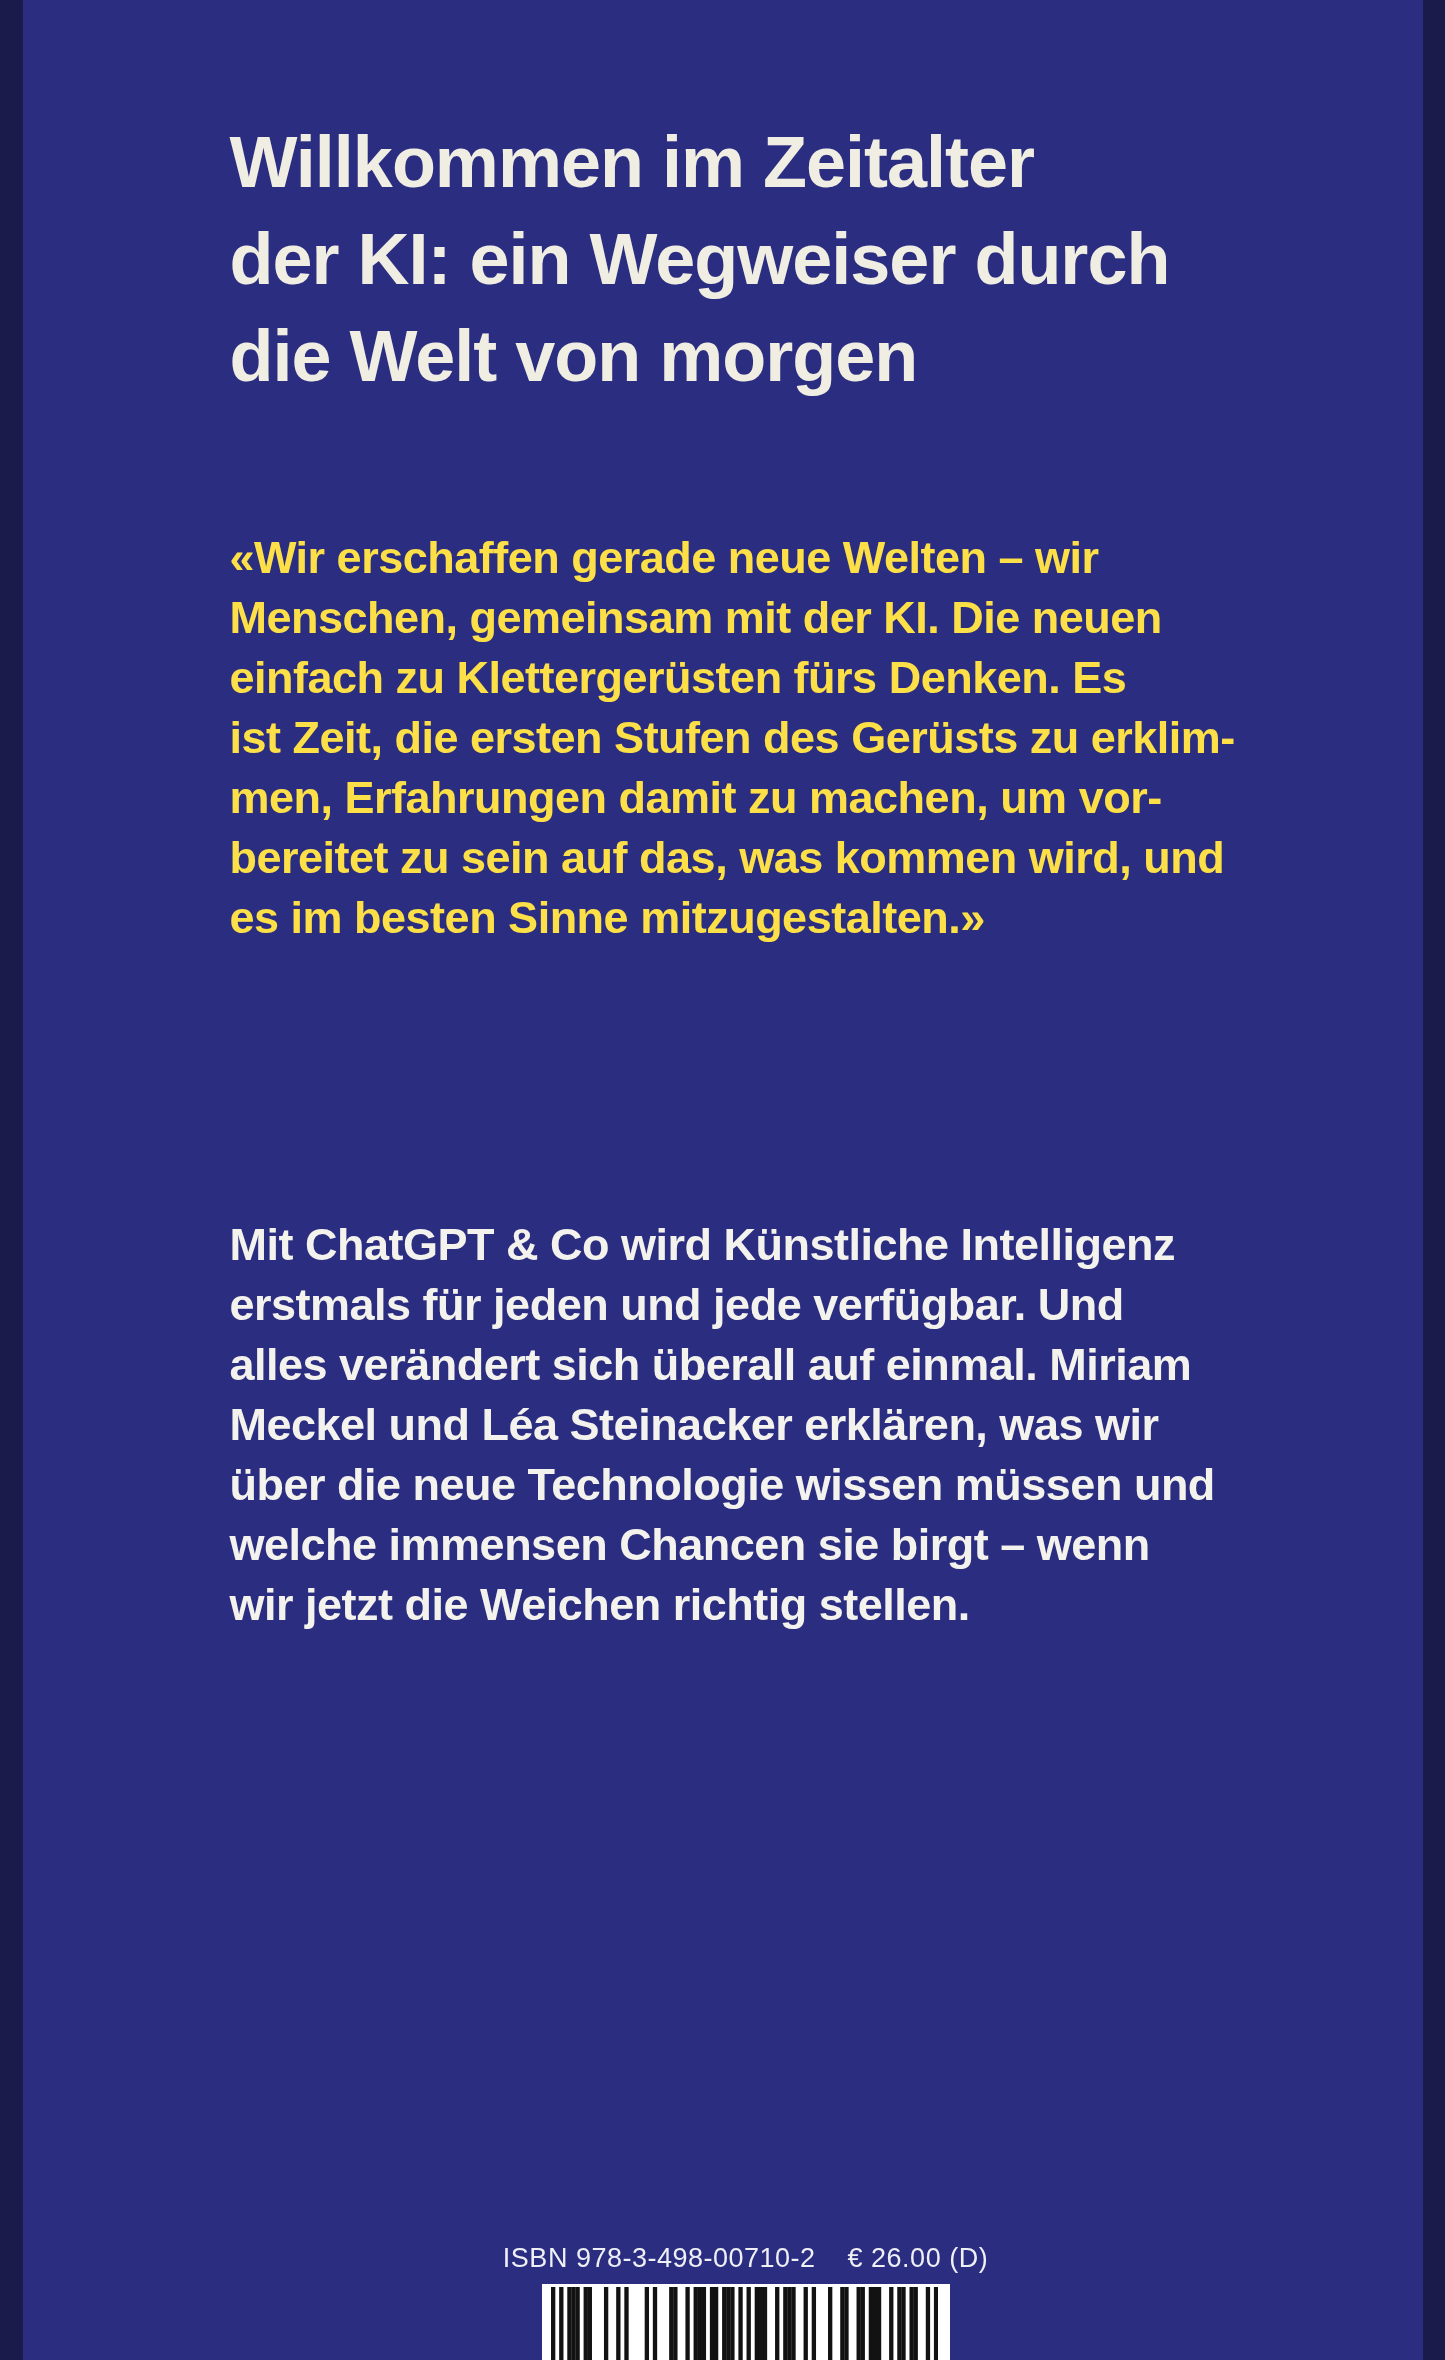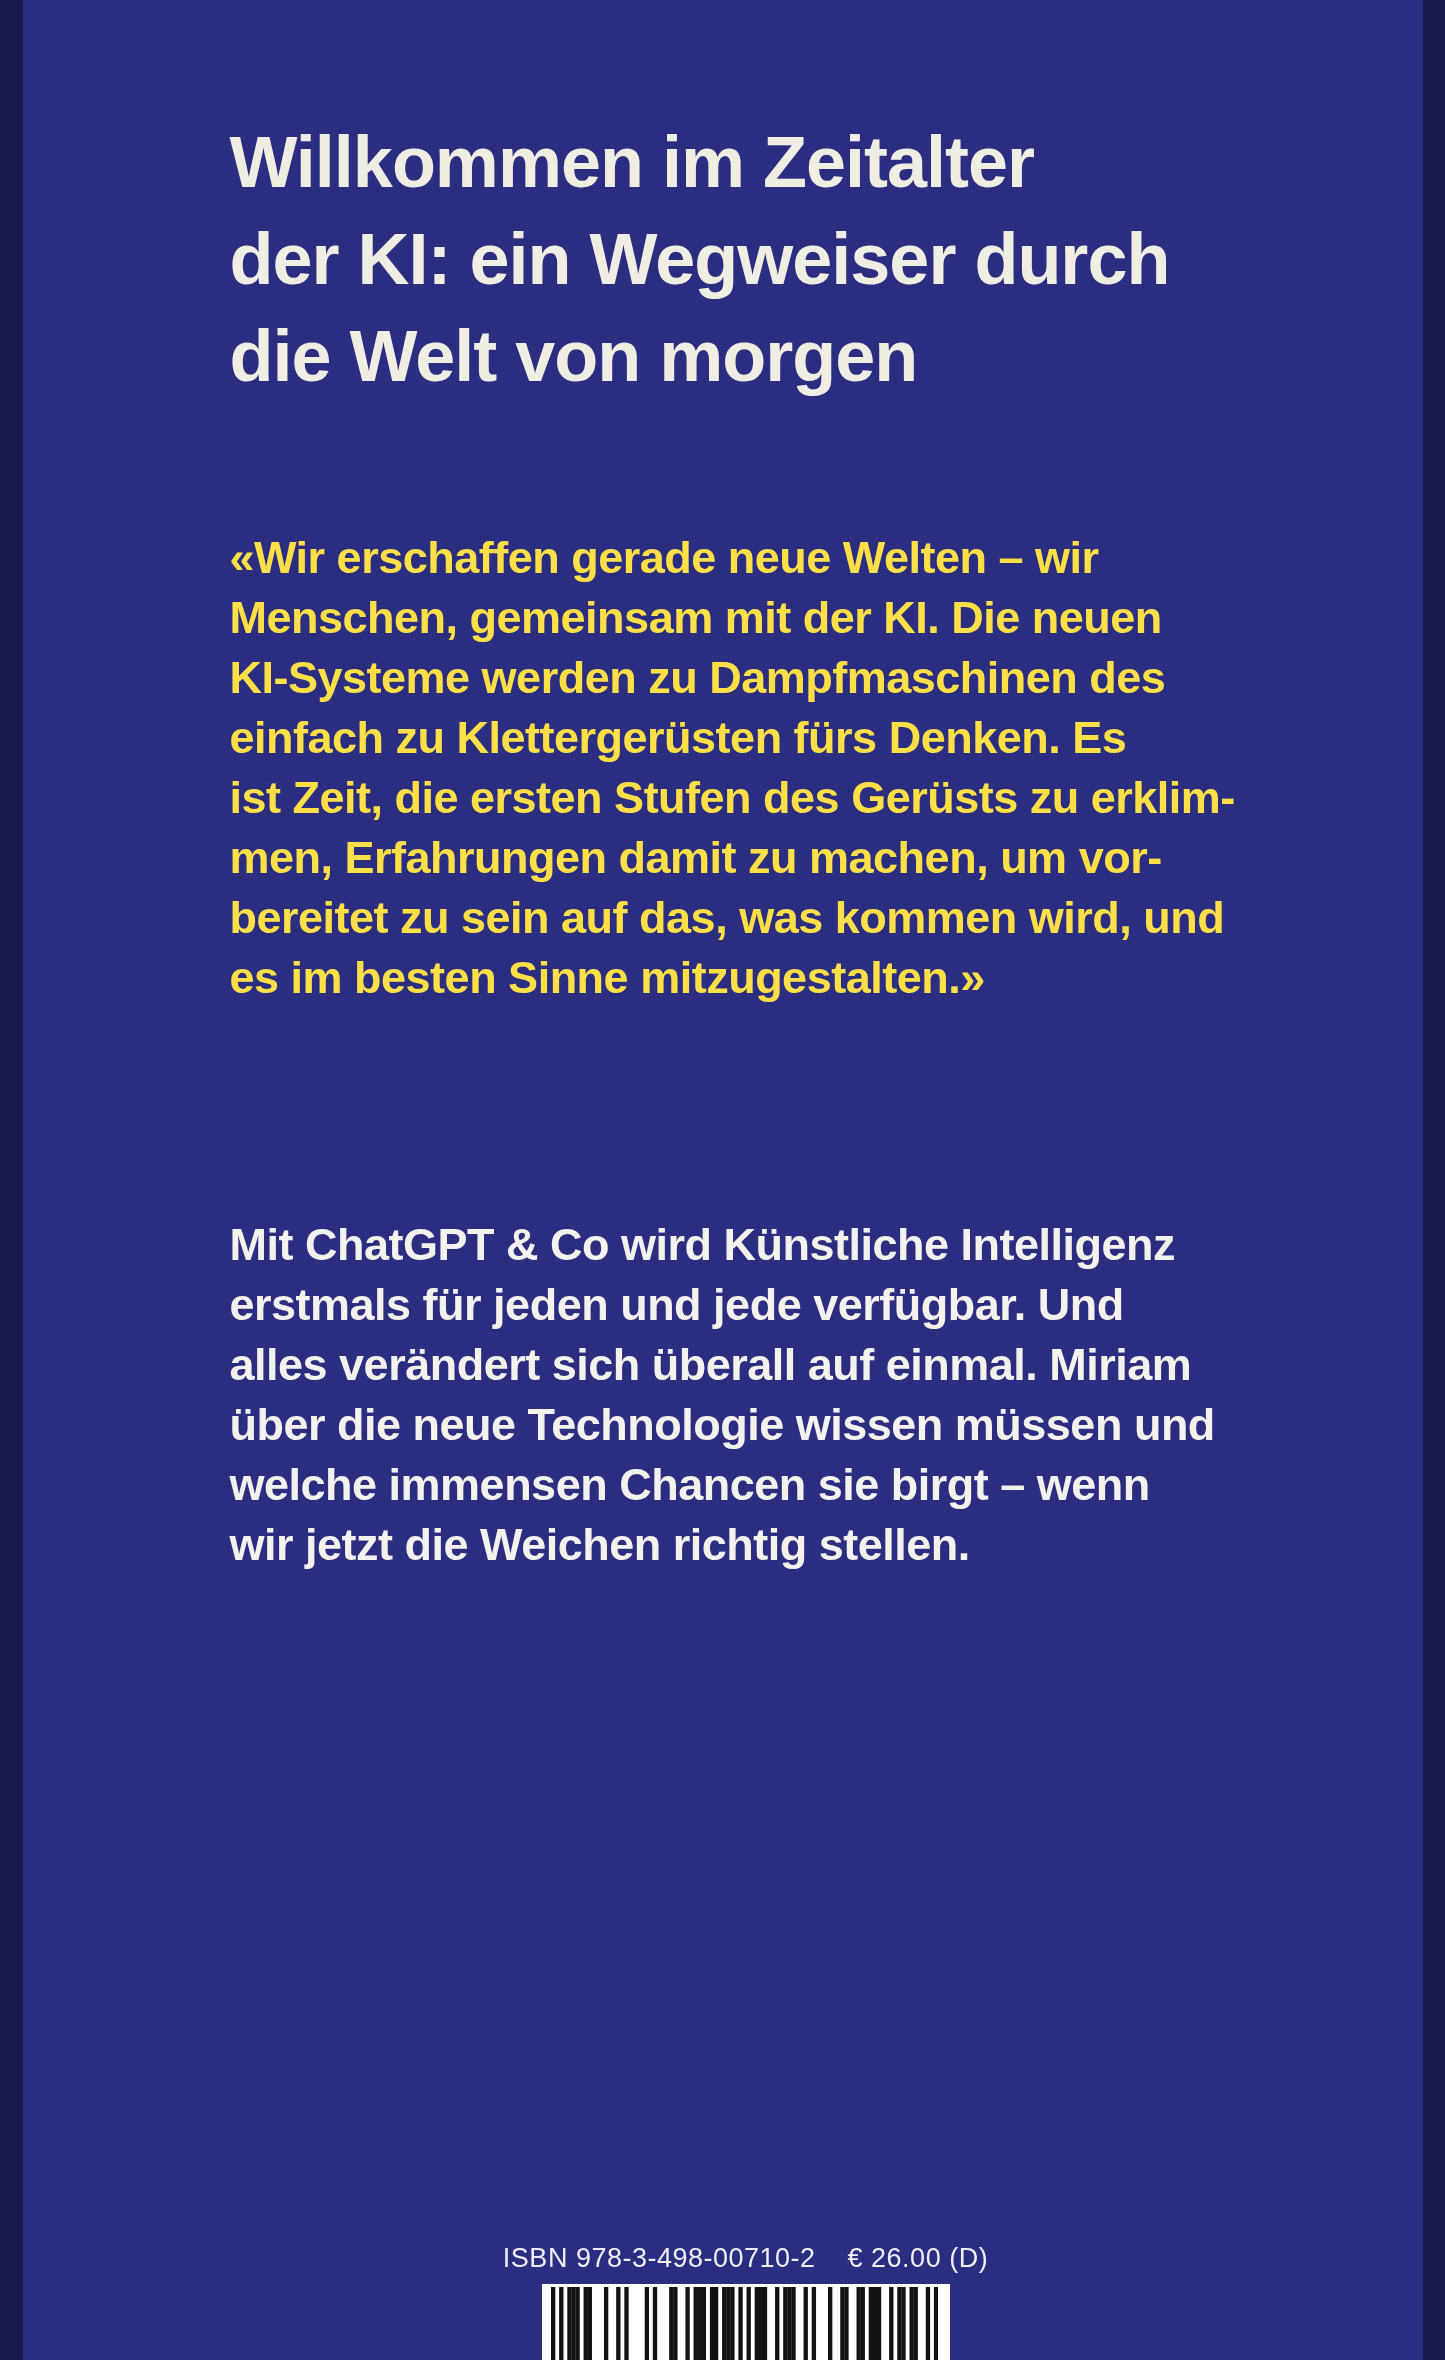--- a/index.html
+++ b/index.html
@@ -99,32 +99,32 @@
 
   <div class="title-block">
     <div class="line">Willkommen im Zeitalter</div>
     <div class="line">der KI: ein Wegweiser durch</div>
     <div class="line">die Welt von morgen</div>
   </div>
 
   <div class="quote-block">
     <div class="line">«Wir erschaffen gerade neue Welten – wir</div>
     <div class="line">Menschen, gemeinsam mit der KI. Die neuen</div>
-    <div class="line">KI-Systeme werden zu Dampfmaschinen des</div>
     <div class="line">einfach zu Klettergerüsten fürs Denken. Es</div>
     <div class="line">ist Zeit, die ersten Stufen des Gerüsts zu erklim-</div>
     <div class="line">men, Erfahrungen damit zu machen, um vor-</div>
     <div class="line">bereitet zu sein auf das, was kommen wird, und</div>
     <div class="line">es im besten Sinne mitzugestalten.»</div>
   </div>
 
   <div class="desc-block">
     <div class="line">Mit ChatGPT &amp; Co wird Künstliche Intelligenz</div>
     <div class="line">erstmals für jeden und jede verfügbar. Und</div>
     <div class="line">alles verändert sich überall auf einmal. Miriam</div>
+    <div class="line">Meckel und Léa Steinacker erklären, was wir</div>
     <div class="line">über die neue Technologie wissen müssen und</div>
     <div class="line">welche immensen Chancen sie birgt – wenn</div>
     <div class="line">wir jetzt die Weichen richtig stellen.</div>
   </div>
 
   <div class="isbn-line">
     <span>ISBN 978-3-498-00710-2</span>
     <span>€ 26.00 (D)</span>
   </div>
 

